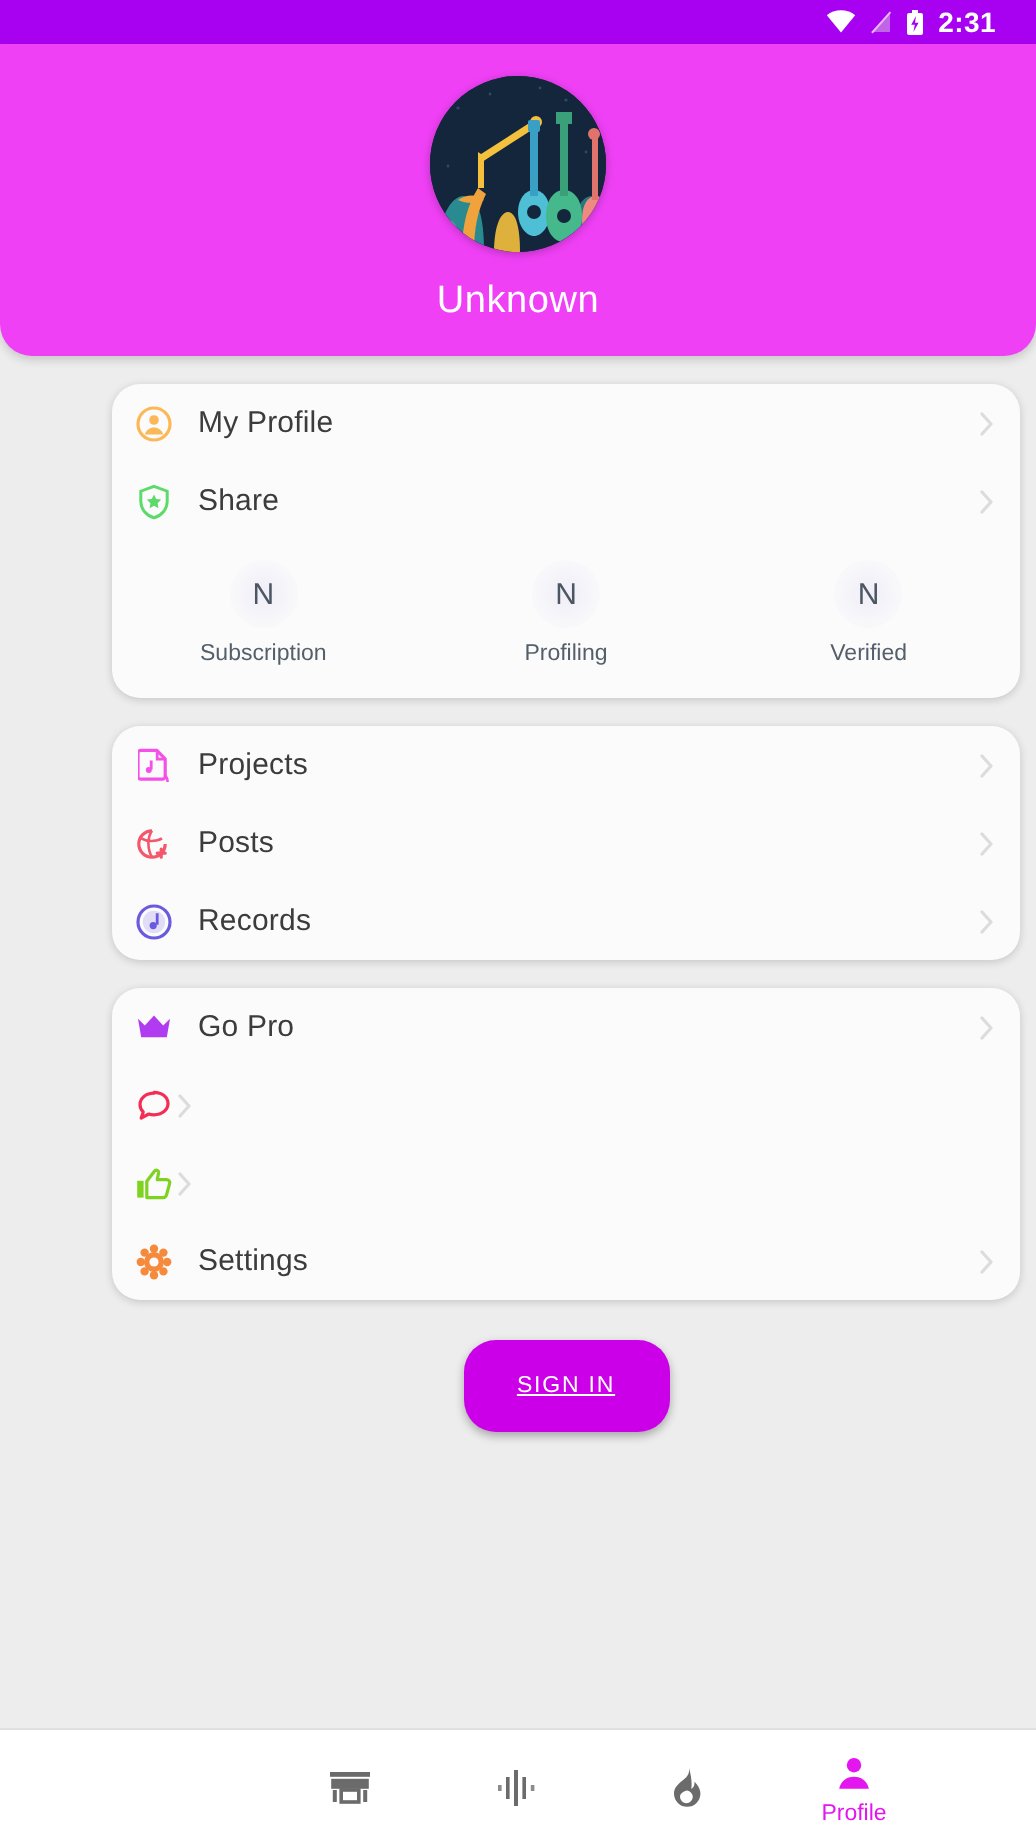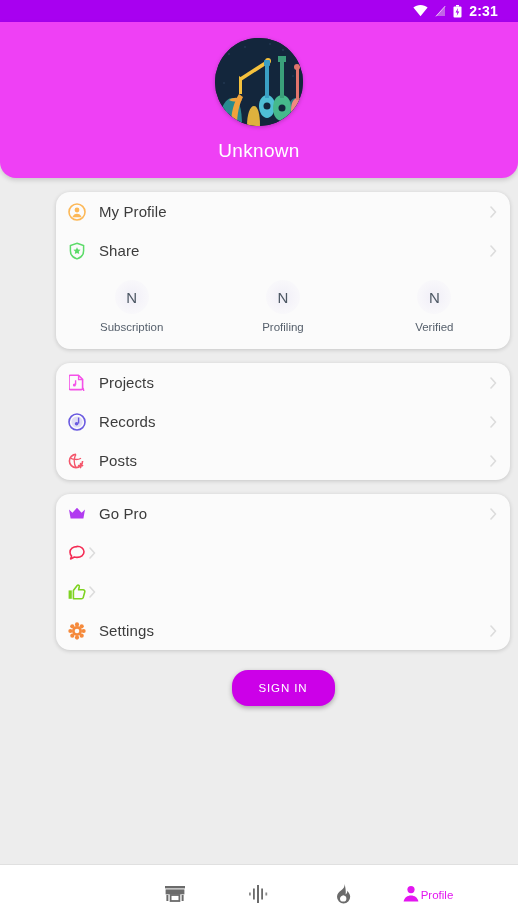--- a/index.html
+++ b/index.html
@@ -140,30 +140,31 @@
   }
 
   
   .btn-row {
     display: flex;
     justify-content: center;
     gap: 16px;
     margin-top: 20px;
   }
   .btn {
-    height: 36px;
+    height: 46px;
     border-radius: 16px;
     display: flex;
     align-items: center;
     justify-content: center;
     font-size: 11.5px;
     letter-spacing: 0.9px;
     cursor: pointer;
     padding: 0 18px;
     min-width: 103px;
+    text-decoration: underline;
   }
   .btn-filled {
     background: #cc00e8;
     color: #ffffff;
     box-shadow: 0 2px 5px rgba(0,0,0,0.30);
   }
   .btn-outline {
     background: transparent;
     color: #c00ddb;
     border: 1px solid #c00ddb;
@@ -179,21 +180,21 @@
     background: #ffffff;
     border-top: 1px solid #e0e0e0;
     display: flex;
     align-items: center;
     justify-content: center;
     padding-left: 84px;
   }
   .navitem {
     width: 84px;
     display: flex;
-    flex-direction: row;
+    flex-direction: column;
     align-items: center;
     justify-content: center;
     cursor: pointer;
     height: 100%;
   }
   .navitem .nav-ic { height: 24px; display: flex; align-items: center; }
   .navitem .nav-label {
     font-size: 11.5px;
     color: #e316f0;
     margin-top: 2px;
@@ -333,44 +334,44 @@
       <span class="chev">
         <svg width="7" height="12" viewBox="0 0 7 12">
             <path d="M1 1l4.5 5L1 11" stroke="#dcdcdc" stroke-width="1.6" fill="none" stroke-linecap="round" stroke-linejoin="round"></path>
           </svg>
       </span>
     </div>
 
     <div class="row">
       <span class="ic">
         <svg width="18" height="18" viewBox="0 0 18 18">
+          <path d="M14.6 9A6.6 6.6 0 1 1 8 2.4" fill="none" stroke="#f4566b" stroke-width="1.6"></path>
+          <path d="M2.6 6.2c2.6 1.6 7.6 1.8 10.4 0" fill="none" stroke="#f4566b" stroke-width="1.3"></path>
+          <path d="M8 2.4c-2.4 3.4-2.4 9 0 13.2" fill="none" stroke="#f4566b" stroke-width="1.3"></path>
+          <path d="M12.6 11.6v4M10.6 13.6h4" stroke="#f4566b" stroke-width="1.6" fill="none" stroke-linecap="round"></path>
+        </svg>
+      </span>
+      <span class="label">Posts</span>
+      <span class="chev">
+        <svg width="7" height="12" viewBox="0 0 7 12">
+            <path d="M1 1l4.5 5L1 11" stroke="#dcdcdc" stroke-width="1.6" fill="none" stroke-linecap="round" stroke-linejoin="round"></path>
+          </svg>
+      </span>
+    </div>
+
+    <div class="row">
+      <span class="ic">
+        <svg width="18" height="18" viewBox="0 0 18 18">
           <circle cx="9" cy="9" r="8" fill="none" stroke="#6a5ae0" stroke-width="1.6"></circle>
           <circle cx="9" cy="9" r="5.6" fill="#6a5ae0" opacity="0.18"></circle>
           <path d="M10.6 4.6v5.8" stroke="#6a5ae0" stroke-width="1.4" fill="none"></path>
           <circle cx="8.6" cy="10.8" r="1.8" fill="#6a5ae0"></circle>
         </svg>
       </span>
       <span class="label">Records</span>
-      <span class="chev">
-        <svg width="7" height="12" viewBox="0 0 7 12">
-            <path d="M1 1l4.5 5L1 11" stroke="#dcdcdc" stroke-width="1.6" fill="none" stroke-linecap="round" stroke-linejoin="round"></path>
-          </svg>
-      </span>
-    </div>
-
-    <div class="row">
-      <span class="ic">
-        <svg width="18" height="18" viewBox="0 0 18 18">
-          <path d="M14.6 9A6.6 6.6 0 1 1 8 2.4" fill="none" stroke="#f4566b" stroke-width="1.6"></path>
-          <path d="M2.6 6.2c2.6 1.6 7.6 1.8 10.4 0" fill="none" stroke="#f4566b" stroke-width="1.3"></path>
-          <path d="M8 2.4c-2.4 3.4-2.4 9 0 13.2" fill="none" stroke="#f4566b" stroke-width="1.3"></path>
-          <path d="M12.6 11.6v4M10.6 13.6h4" stroke="#f4566b" stroke-width="1.6" fill="none" stroke-linecap="round"></path>
-        </svg>
-      </span>
-      <span class="label">Posts</span>
       <span class="chev">
         <svg width="7" height="12" viewBox="0 0 7 12">
             <path d="M1 1l4.5 5L1 11" stroke="#dcdcdc" stroke-width="1.6" fill="none" stroke-linecap="round" stroke-linejoin="round"></path>
           </svg>
       </span>
     </div>
   </div>
 
   <div class="card">
 

